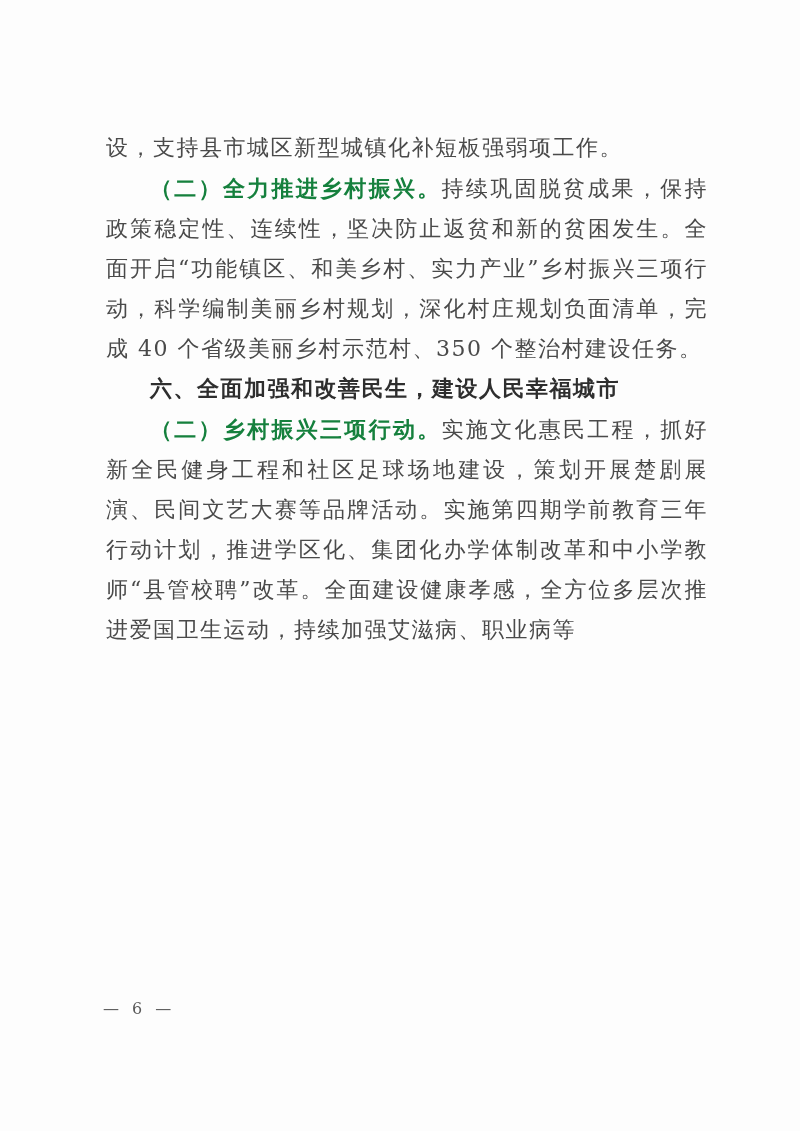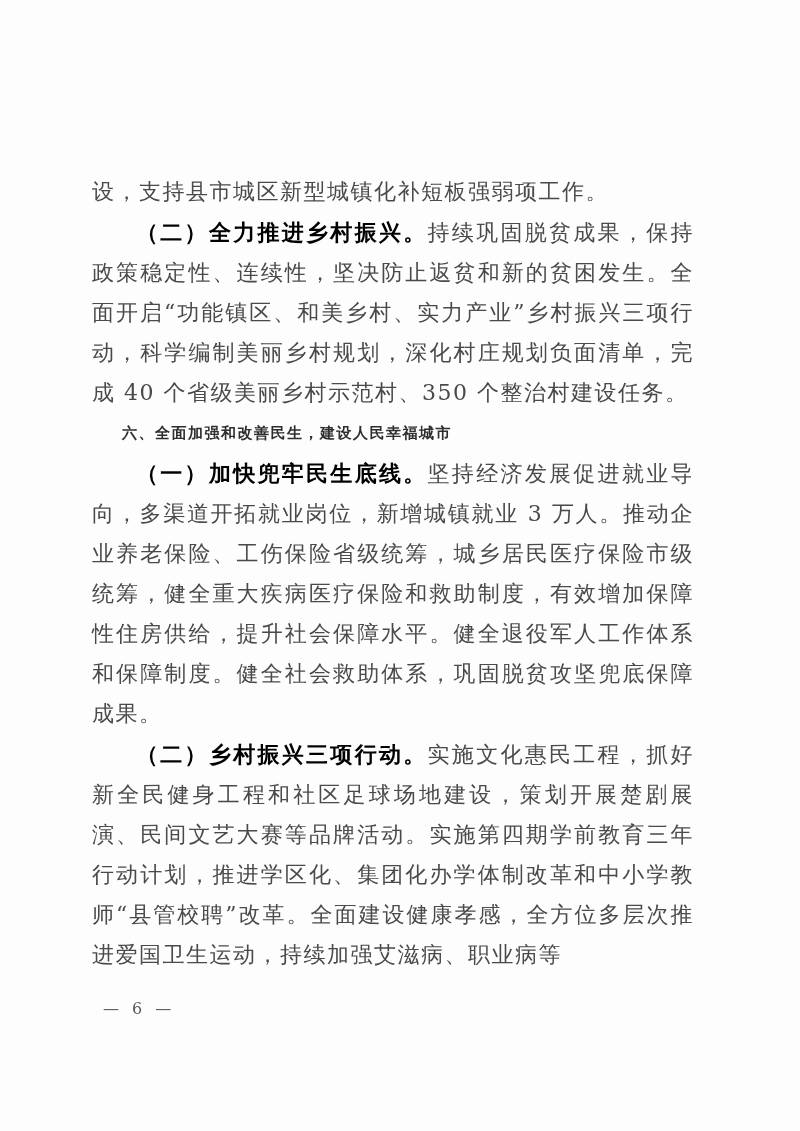--- a/index.html
+++ b/index.html
@@ -14,47 +14,46 @@
   }
   .page {
     position: relative;
     width: 800px;
     height: 1131px;
     background: #fdfdfd;
     font-family: "DejaVu Serif", "Liberation Serif", serif;
   }
   .content {
     position: absolute;
-    left: 92px;
+    left: 106px;
     top: 128px;
     width: 602px;
     font-size: 22px;
     line-height: 40px;
     color: #4a4a4a;
     letter-spacing: 1.5px;
     text-align: justify;
     text-justify: inter-character;
-    margin-top: 44px;
   }
   .content p {
     margin: 0;
     text-indent: 2em;
   }
   .content p.continuation {
     text-indent: 0;
   }
   .lead {
     font-weight: 700;
-    color: #000000;
+    color: #15803d;
   }
   .section-heading {
     margin: 0;
     font-family: "Liberation Sans", "DejaVu Sans", sans-serif;
     font-weight: 700;
-    font-size: 15px;
+    font-size: 22px;
     line-height: 40px;
     color: #2e2e2e;
     text-indent: 2em;
     letter-spacing: 1.5px;
     text-align: left;
   }
   .page-number {
     position: absolute;
     left: 103px;
     top: 998px;
@@ -71,20 +70,19 @@
 <div class="page">
   <div class="content">
 
     <p class="continuation"><span>设，支持县市城区新型城镇化补短板强弱项工作。</span></p>
 
     <p><span class="lead">（二）全力推进乡村振兴。</span><span>持续巩固脱贫成果，保持政策稳定性、连续性，坚决防止返贫和新的贫困发生。全面开启“功能镇区、和美乡村、实力产业”乡村振兴三项行动，科学编制美丽乡村规划，深化村庄规划负面清单，完成 40 个省级美丽乡村示范村、350 个整治村建设任务。</span></p>
 
 
     <h2 class="section-heading">六、全面加强和改善民生，建设人民幸福城市</h2>
 
-    <p><span class="lead">（一）加快兜牢民生底线。</span><span>坚持经济发展促进就业导向，多渠道开拓就业岗位，新增城镇就业 3 万人。推动企业养老保险、工伤保险省级统筹，城乡居民医疗保险市级统筹，健全重大疾病医疗保险和救助制度，有效增加保障性住房供给，提升社会保障水平。健全退役军人工作体系和保障制度。健全社会救助体系，巩固脱贫攻坚兜底保障成果。</span></p>
 
     <p><span class="lead">（二）乡村振兴三项行动。</span><span>实施文化惠民工程，抓好新全民健身工程和社区足球场地建设，策划开展楚剧展演、民间文艺大赛等品牌活动。实施第四期学前教育三年行动计划，推进学区化、集团化办学体制改革和中小学教师“县管校聘”改革。全面建设健康孝感，全方位多层次推进爱国卫生运动，持续加强艾滋病、职业病等</span></p>
 
   </div>
 
   <div class="page-number">— 6 —</div>
 </div>
 
 </body></html>

